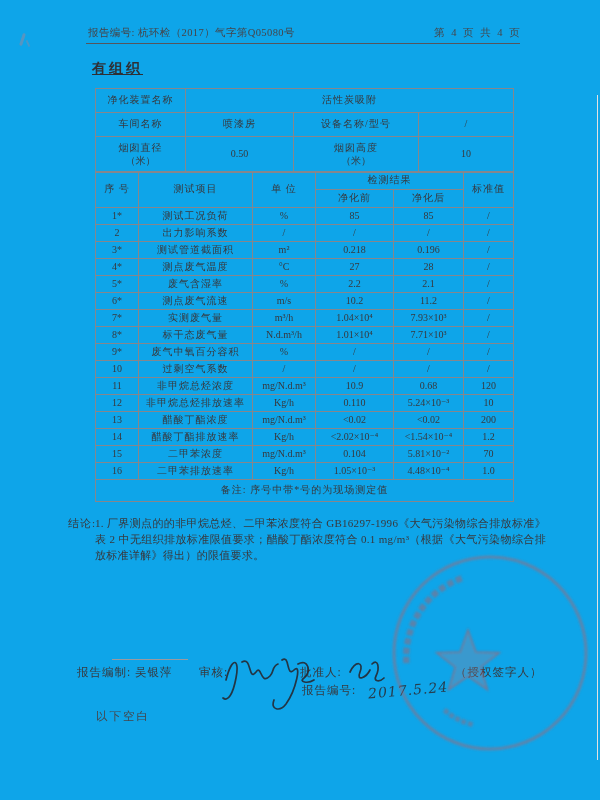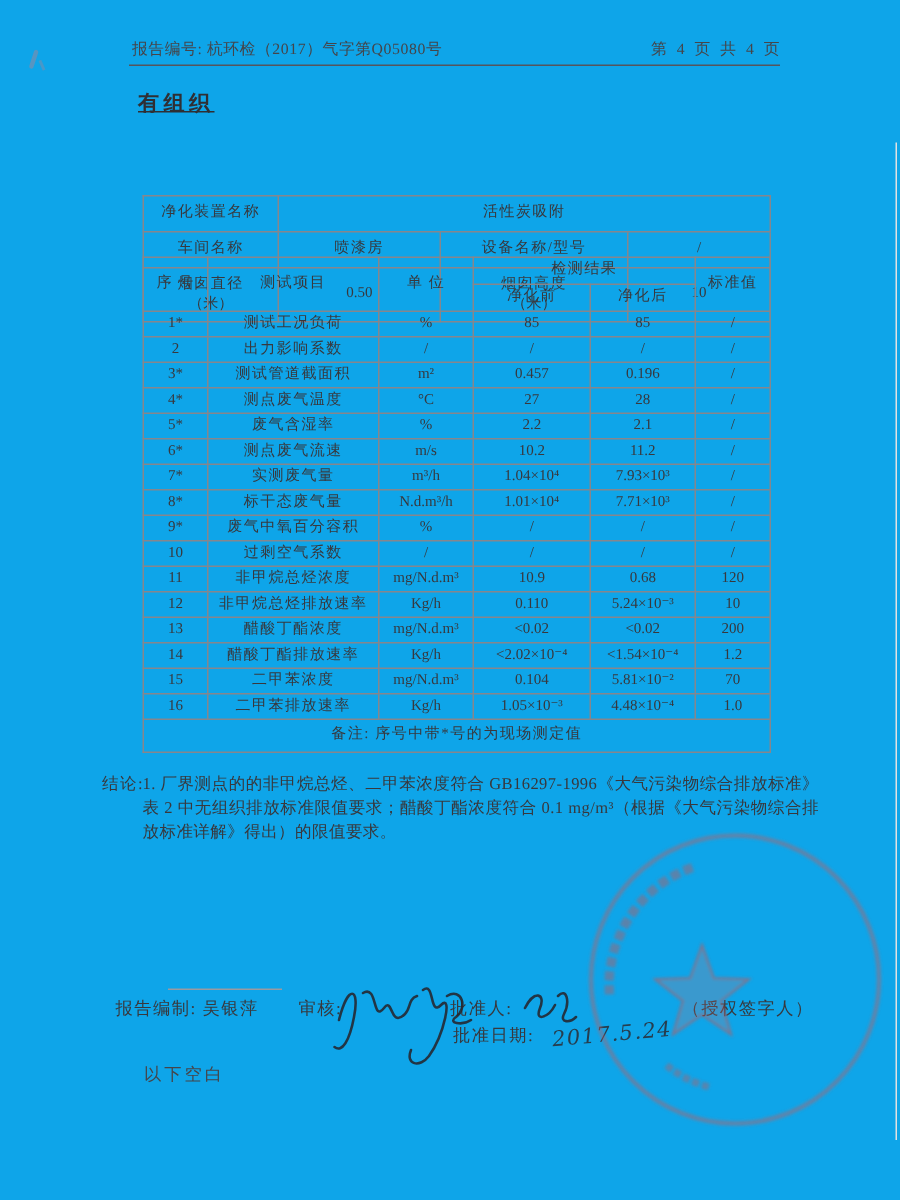--- a/index.html
+++ b/index.html
@@ -20,21 +20,21 @@
   .hdr-right{position:absolute;left:434px;top:26px;font-size:10.5px;letter-spacing:2px;color:#45454a;}
   .hdr-rule{position:absolute;left:86px;top:43px;width:434px;height:1px;background:#55555c;}
   .section-title{position:absolute;left:92px;top:60px;font-size:14px;font-weight:bold;
     letter-spacing:3px;color:#2f2f34;text-decoration:underline;}
 
   
   table.tbl{position:absolute;border-collapse:collapse;table-layout:fixed;
     font-size:10px;color:#38383d;}
   table.tbl td,table.tbl th{border:1px solid #86868c;text-align:center;vertical-align:middle;
     padding:0 1px;font-weight:normal;line-height:1.25;overflow:hidden;}
-  table.upper{left:95px;top:88px;width:418px;margin-top:42px;}
+  table.upper{left:95px;top:88px;width:418px;}
   table.upper tr{height:24px;}
   table.upper tr.tall{height:36px;}
   table.lower{left:95px;top:171px;width:418px;}
   table.lower thead tr{height:18px;}
   table.lower tbody tr{height:17px;}
   table.lower tr.note-row{height:22px;}
   .cjk{letter-spacing:1px;}
   .sup-cell{white-space:nowrap;}
 
   
@@ -142,21 +142,21 @@
           <td class="sup-cell">/</td>
           <td class="sup-cell">/</td>
           <td class="sup-cell">/</td>
           <td>/</td>
         </tr>
 
         <tr>
           <td>3*</td>
           <td class="cjk">测试管道截面积</td>
           <td class="sup-cell">m²</td>
-          <td class="sup-cell">0.457</td>
+          <td class="sup-cell">0.218</td>
           <td class="sup-cell">0.196</td>
           <td>/</td>
         </tr>
 
         <tr>
           <td>4*</td>
           <td class="cjk">测点废气温度</td>
           <td class="sup-cell">°C</td>
           <td class="sup-cell">27</td>
           <td class="sup-cell">28</td>
@@ -285,21 +285,21 @@
   </div>
 
   <div class="name-overline"></div>
   <div class="foot-item" style="left:77px;top:665px;">
     <span>报告编制:</span>
     <span>吴银萍</span>
   </div>
   <div class="foot-item" style="left:199px;top:665px;">审核:</div>
   <div class="foot-item" style="left:300px;top:665px;">批准人:</div>
   <div class="foot-item" style="left:455px;top:665px;">（授权签字人）</div>
-  <div class="foot-item" style="left:302px;top:683px;">批准日期:</div>
+  <div class="foot-item" style="left:302px;top:683px;">报告编号:</div>
   <div class="handwritten-date">2017.5.24</div>
   <div class="blank-note">以下空白</div>
 
   <svg class="sig-svg" width="280" height="80" viewBox="0 0 280 80">
     <g stroke="#26262e" stroke-width="1.7" fill="none" stroke-linecap="round" opacity="0.88">
       <path d="M36 42 C 42 18, 50 20, 46 40 C 43 56, 38 64, 33 60 M52 24 C 62 18, 58 44, 66 34 C 72 26, 70 48, 80 38 C 84 34, 82 28, 88 26 M92 22 C 100 16, 96 40, 104 32 C 112 24, 106 52, 96 66 C 90 74, 80 72, 84 62 M108 26 C 118 20, 122 34, 114 40 C 108 44, 118 46, 124 42"></path>
       <path d="M160 34 C 166 22, 174 24, 170 34 C 166 44, 176 40, 180 32 M182 26 C 188 20, 190 30, 186 38 C 183 44, 190 44, 194 40"></path>
     </g>
   </svg>
 

